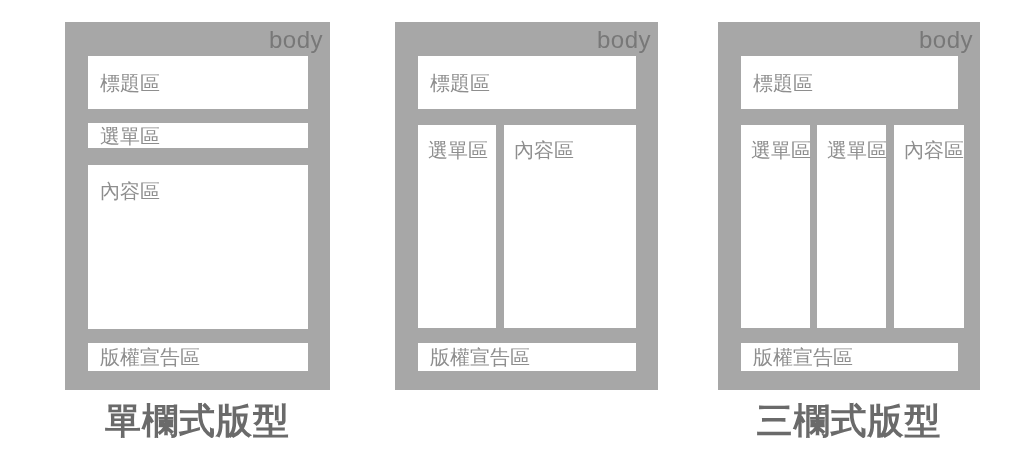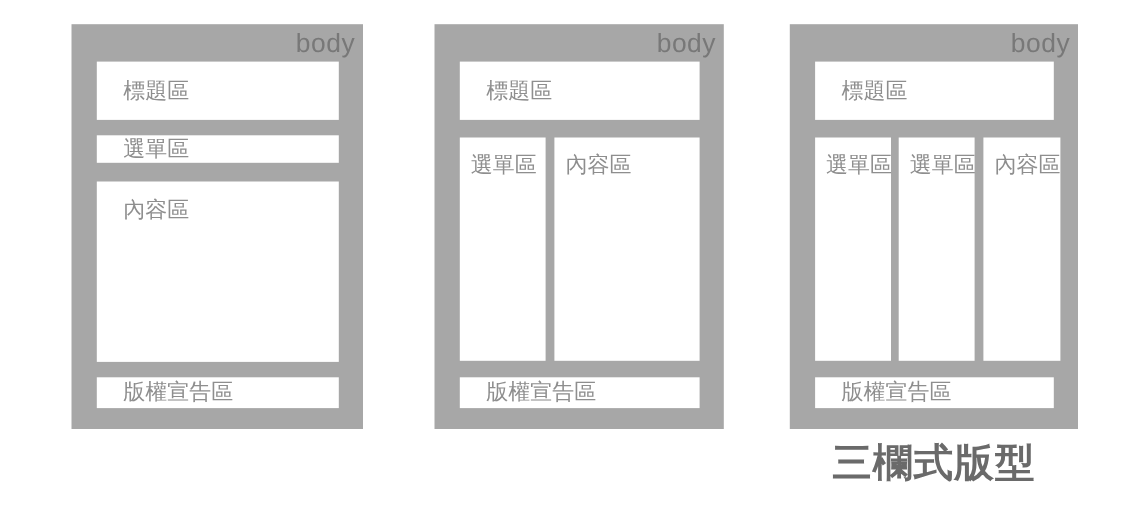--- a/index.html
+++ b/index.html
@@ -43,21 +43,21 @@
     background: #ffffff;
     margin-left: 23px;
     margin-right: 22px;
     display: flex;
     align-items: center;
     overflow: visible;
   }
   .box .lbl {
     font-size: 20px;
     color: #8e8e8e;
-    padding-left: 24px;
+    padding-left: 12px;
     white-space: nowrap;
     line-height: 1;
   }
   .title-box  { height: 53px; margin-bottom: 14px; }
   .menu-strip { height: 25px; margin-bottom: 17px; }
   .content-box {
     flex: 1;
     margin-bottom: 14px;
     align-items: flex-start;
   }
@@ -113,20 +113,21 @@
       <div class="box menu-strip">
         <span class="lbl">選單區</span>
       </div>
       <div class="box content-box">
         <span class="lbl">內容區</span>
       </div>
       <div class="box footer-box">
         <span class="lbl">版權宣告區</span>
       </div>
     </div>
+    <h2 class="caption">單欄式版型</h2>
   </section>
 
   <section class="panel panel-2">
     <div class="frame">
       <div class="body-label">body</div>
       <div class="box title-box">
         <span class="lbl">標題區</span>
       </div>
       <div class="cols">
         <div class="col col-menu">

